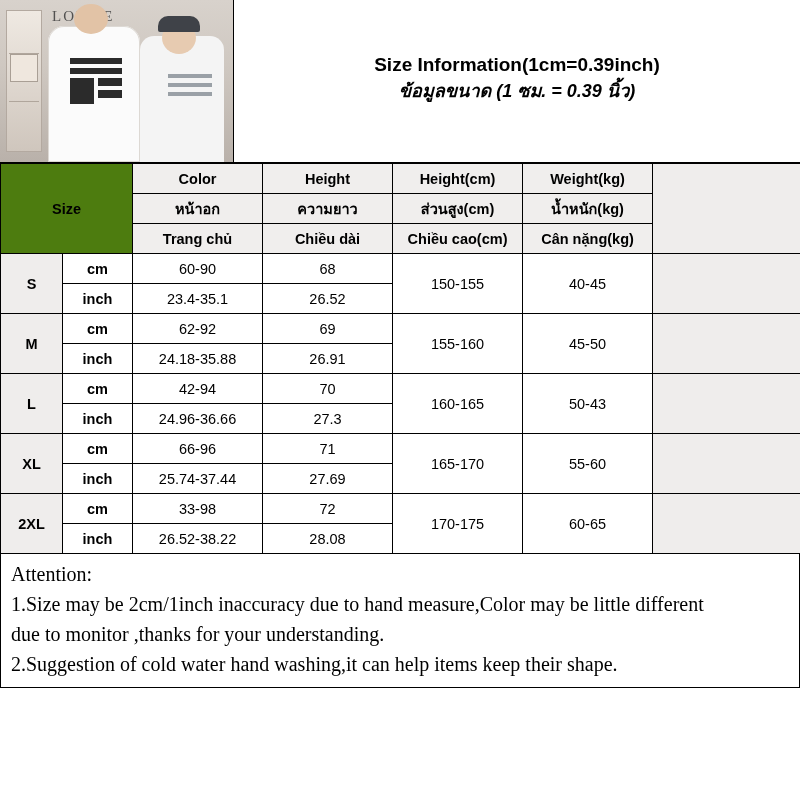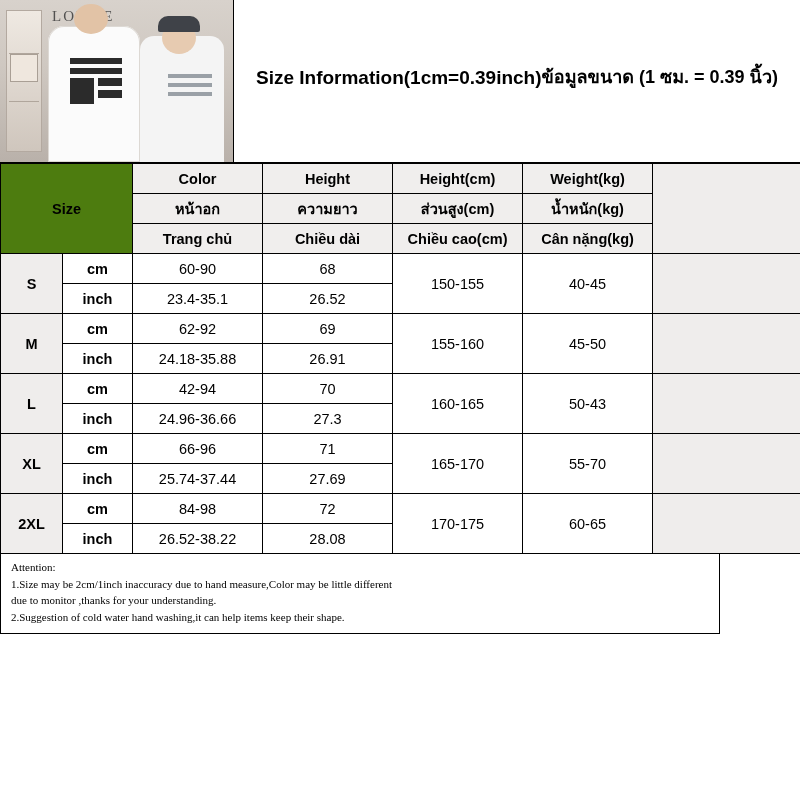--- a/index.html
+++ b/index.html
@@ -94,32 +94,33 @@
   .ph-stripes {
     position: absolute; left: 168px; top: 74px; width: 44px; height: 26px;
   }
   .ph-stripes i {
     position: absolute; left: 0; width: 44px; height: 4px; background: #9aa0a6;
   }
 
   .title-block {
     flex: 1 1 auto;
     display: flex;
+    flex-direction: column;
     align-items: center;
     justify-content: center;
     text-align: center;
     padding: 4px 8px 10px;
   }
   .title-line {
     font-weight: bold;
     line-height: 1.42;
     white-space: nowrap;
   }
   .title-en { font-size: 19px; }
-  .title-th { font-size: 18px; }
+  .title-th { font-size: 18px; font-style: italic; }
   .title-vi { font-size: 19px; }
 
   
   table.size-table {
     border-collapse: collapse;
     width: 800px;
     table-layout: fixed;
   }
   table.size-table td {
     border: 1px solid #000;
@@ -160,26 +161,26 @@
   .col-w { width: 130px; }
   .col-pad { width: 148px; }
   td.pad-cell {
     background: #efedec;
     border-right: 1px solid #000;
   }
 
   
   .attention {
     box-sizing: border-box;
-    width: 720px;
+    width: 800px;
     border: 1px solid #000;
     border-top: none;
     padding: 5px 10px 8px 10px;
     font-family: "Liberation Serif", serif;
-    font-size: 11px;
+    font-size: 20px;
     line-height: 1.5;
     background: #ffffff;
   }
   .attention div { white-space: nowrap; }
   .bottom-fill {
     width: 800px;
     background: #ffffff;
   }
 </style>
 </head>
@@ -296,33 +297,33 @@
         <td class="val">24.96-36.66</td>
         <td class="val">27.3</td>
       </tr>
 
       <tr>
         <td class="size-label" rowspan="2">XL</td>
         <td class="unit">cm</td>
         <td class="val">66-96</td>
         <td class="val">71</td>
         <td class="hw" rowspan="2">165-170</td>
-        <td class="hw" rowspan="2">55-70</td>
+        <td class="hw" rowspan="2">55-60</td>
         <td class="pad-cell" rowspan="2"></td>
       </tr>
       <tr>
         <td class="unit">inch</td>
         <td class="val">25.74-37.44</td>
         <td class="val">27.69</td>
       </tr>
 
       <tr>
         <td class="size-label" rowspan="2">2XL</td>
         <td class="unit">cm</td>
-        <td class="val">84-98</td>
+        <td class="val">33-98</td>
         <td class="val">72</td>
         <td class="hw" rowspan="2">170-175</td>
         <td class="hw" rowspan="2">60-65</td>
         <td class="pad-cell" rowspan="2"></td>
       </tr>
       <tr>
         <td class="unit">inch</td>
         <td class="val">26.52-38.22</td>
         <td class="val">28.08</td>
       </tr>

